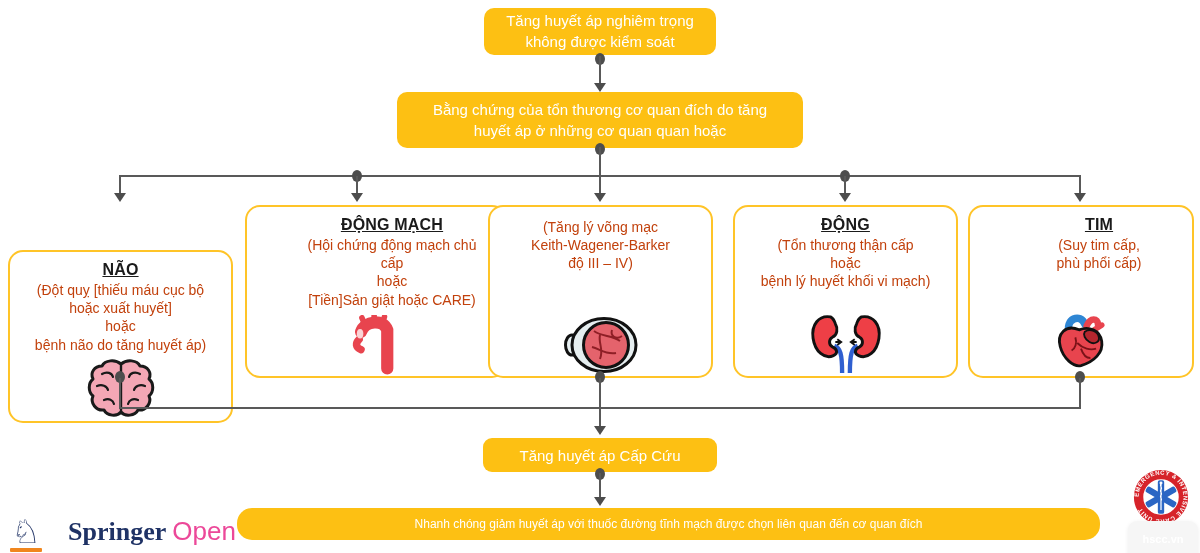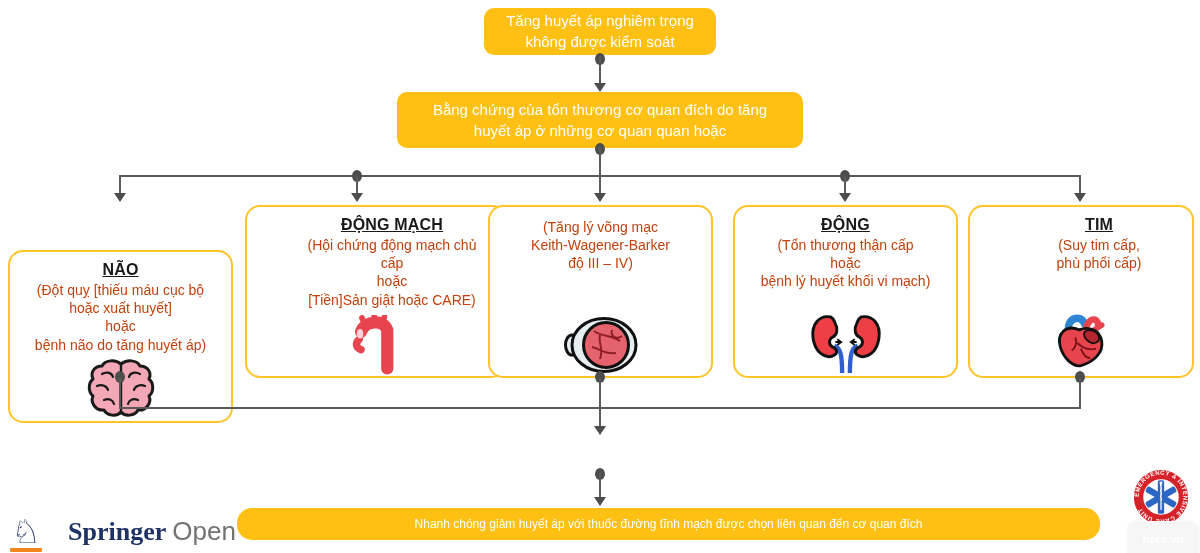--- a/index.html
+++ b/index.html
@@ -22,21 +22,21 @@
   .dot { position:absolute; width:10px; height:12px; border-radius:50%; background:#4d4d4d; }
   .arrow-down { position:absolute; width:0; height:0;
                 border-left:6px solid transparent; border-right:6px solid transparent;
                 border-top:9px solid #4d4d4d; }
 
   
   #springer { position:absolute; left:8px; top:516px; display:flex; align-items:center; }
   #knight { position:relative; width:36px; text-align:center; color:#1F3265; font-size:33px; line-height:30px; }
   #knight .bar { position:absolute; left:2px; right:2px; bottom:-5px; height:4px; background:#F0861E; border-radius:1px; }
   #sp-serif { font-family:"Liberation Serif", serif; font-weight:bold; font-size:26px; color:#1F3265; margin-left:24px; }
-  #sp-open  { font-family:"Liberation Sans", sans-serif; font-weight:400; font-size:26px; color:#737373; margin-left:6px; }
+  #sp-open  { font-family:"Liberation Sans", sans-serif; font-weight:400; font-size:26px; color:#ec4899; margin-left:6px; }
 
   #badge { position:absolute; left:1133px; top:469px; width:56px; height:56px; }
   #watermark { position:absolute; left:1128px; top:521px; width:70px; height:40px; background:#f6f6f6;
                border-radius:9px; box-shadow:0 1px 4px rgba(0,0,0,.07); color:#fff; font-size:11px;
                font-weight:bold; text-align:center; padding-top:12px; }
 </style>
 </head>
 <body>
 
 <div id="stage">
@@ -144,20 +144,21 @@
 
   <div class="dot" style="left:115px;  top:371px;"></div>
   <div class="dot" style="left:595px;  top:371px;"></div>
   <div class="dot" style="left:1075px; top:371px;"></div>
   <div class="vline" style="left:119px;  top:378px; height:30px;"></div>
   <div class="vline" style="left:1079px; top:378px; height:30px;"></div>
   <div class="hline" style="left:119px; top:407px; width:962px;"></div>
   <div class="vline" style="left:599px; top:378px; height:49px;"></div>
   <div class="arrow-down" style="left:594px; top:426px;"></div>
 
+  <div class="ybox" style="left:483px; top:438px; width:234px; height:34px; font-size:15px; border-radius:9px;">Tăng huyết áp Cấp Cứu</div>
 
   <div class="dot" style="left:595px; top:468px;"></div>
   <div class="vline" style="left:599px; top:473px; height:25px;"></div>
   <div class="arrow-down" style="left:594px; top:497px;"></div>
 
   <div class="ybox" style="left:237px; top:508px; width:863px; height:32px; font-size:12px; border-radius:15px;">Nhanh chóng giảm huyết áp với thuốc đường tĩnh mạch được chọn liên quan đến cơ quan đích</div>
 
   <div id="springer">
     <div id="knight">♘<span class="bar"></span></div>
     <span id="sp-serif">Springer</span>

